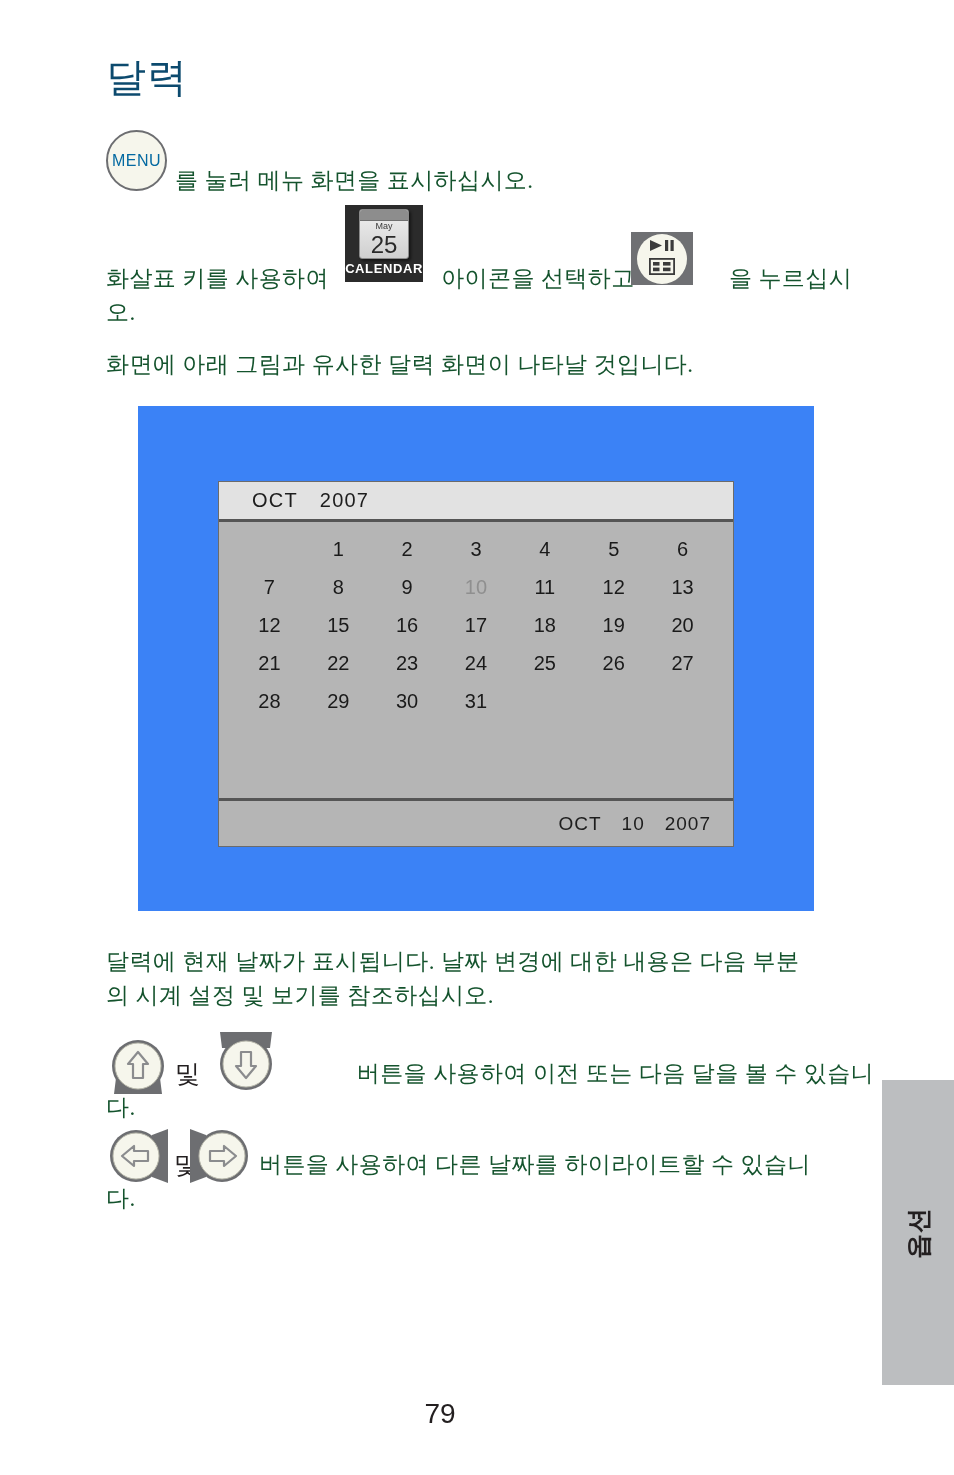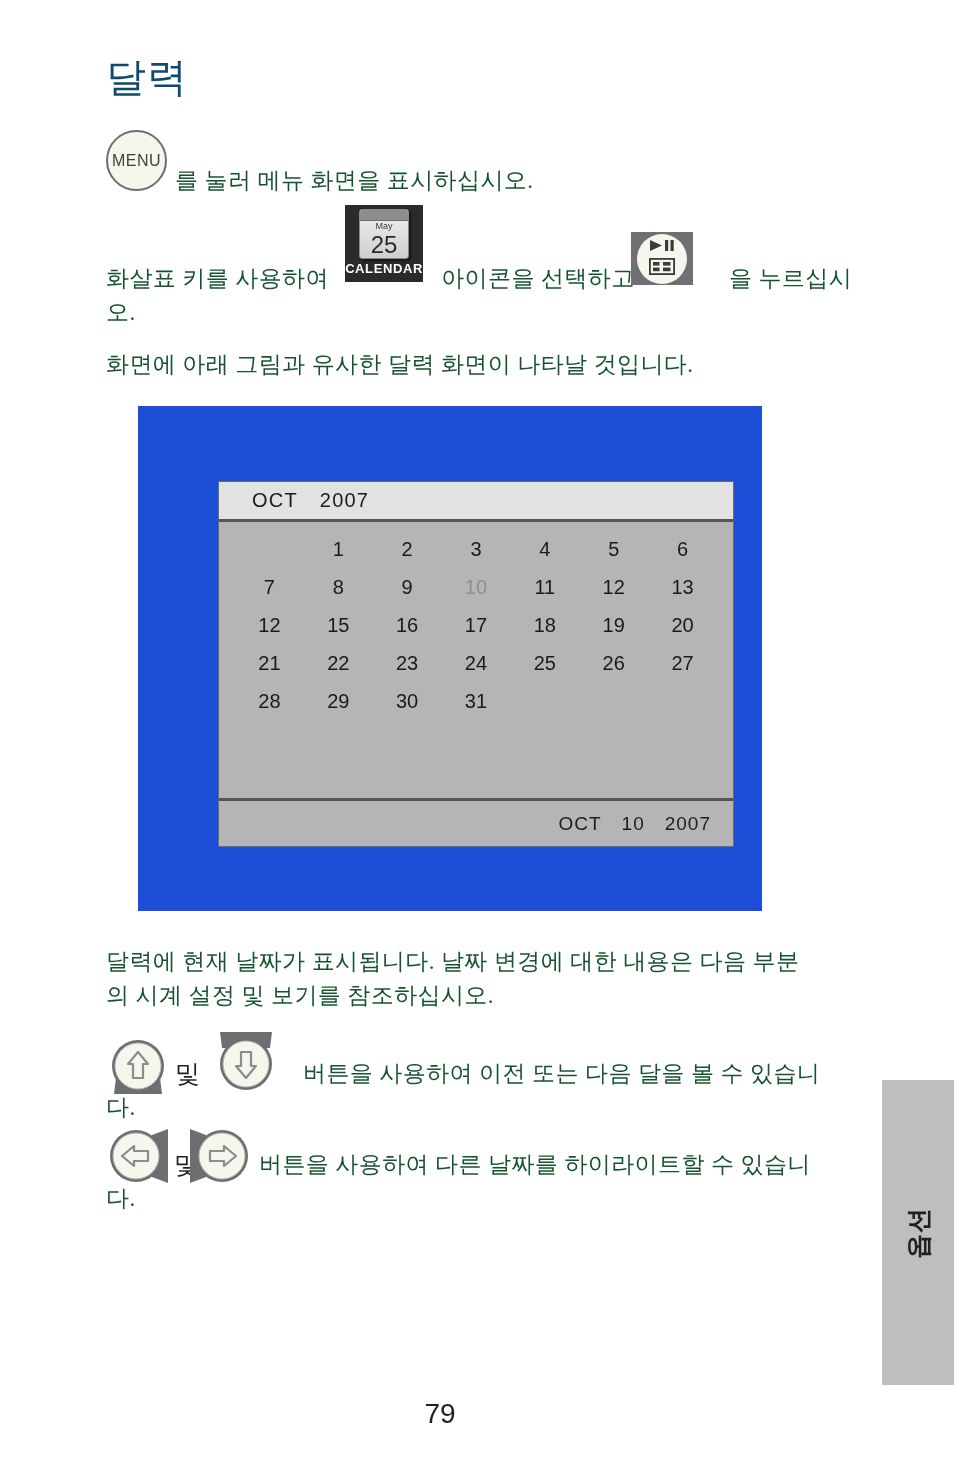--- a/index.html
+++ b/index.html
@@ -76,21 +76,21 @@
     border-radius: 50%;
     background: #f6f6ec;
     border: 2px solid #6d6e71;
     display: flex;
     align-items: center;
     justify-content: center;
   }
   .menu-btn span {
     font-family: "Liberation Sans", sans-serif;
     font-size: 16px;
-    color: #404040;
+    color: #0369a1;
     letter-spacing: 0.5px;
   }
 
   .line-1 {
     left: 175px;
     top: 164px;
     width: 700px;
   }
 
   
@@ -187,23 +187,23 @@
     left: 106px;
     top: 348px;
     width: 770px;
   }
 
   
   .shot-frame {
     position: absolute;
     left: 138px;
     top: 406px;
-    width: 624px;
+    width: 676px;
     height: 505px;
-    background: #1d4ed8;
+    background: #3b82f6;
   }
   .shot-inner {
     position: absolute;
     left: 80px;
     top: 75px;
     width: 516px;
     height: 366px;
     background: #b5b5b5;
     border: 1px solid #6b6b6b;
     display: flex;
@@ -270,21 +270,21 @@
     color: #1d1d1d;
   }
 
   .line-4 {
     left: 106px;
     top: 945px;
     width: 760px;
   }
 
   
-  .line-5a { left: 303px; top: 1057px; width: 590px; }
+  .line-5a { left: 284px; top: 1057px; width: 590px; text-align: right; }
   .line-5b { left: 106px; top: 1091px; }
   .line-6a { left: 259px; top: 1148px; width: 620px; }
   .line-6b { left: 106px; top: 1182px; }
 
   .amp {
     position: absolute;
     font-size: 25px;
     color: #231f20;
   }
   .amp-1 { left: 175px; top: 1057px; }

